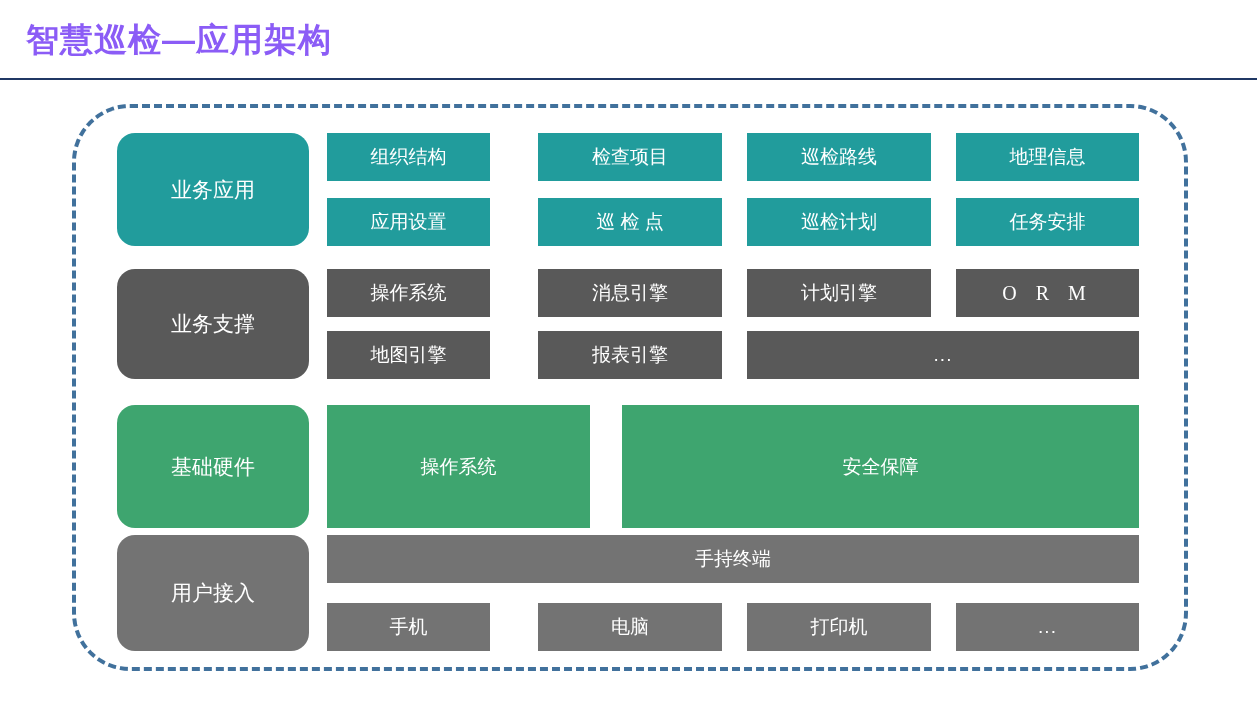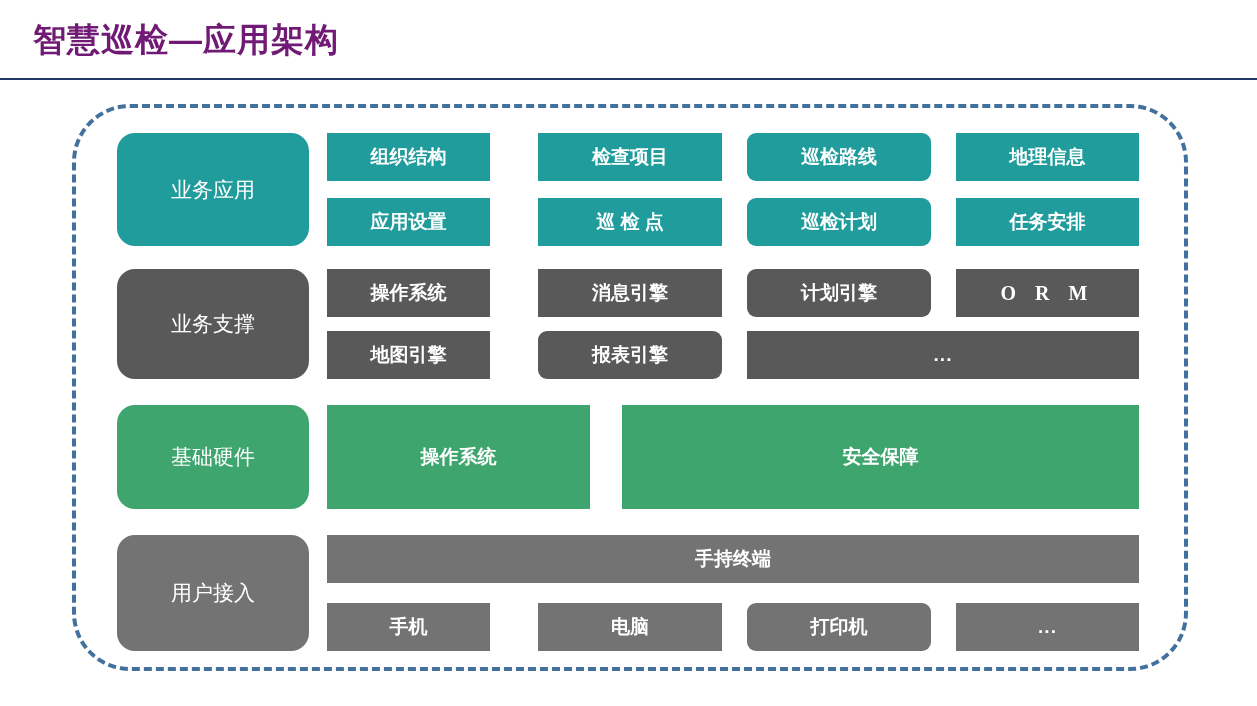--- a/index.html
+++ b/index.html
@@ -1,46 +1,46 @@
 <!DOCTYPE html>
 <html><head>
 <meta charset="utf-8">
 <style>
   * { margin:0; padding:0; box-sizing:border-box; }
   html,body { background:#ffffff; }
   body { font-family:"Liberation Sans","DejaVu Sans",sans-serif; }
 
   .page { position:relative; width:1257px; height:706px; background:#ffffff; overflow:hidden; }
 
-  .title { position:absolute; left:33px; top:18px; font-size:33px; font-weight:bold;
-           color:#701a75; letter-spacing:1px; }
+  .title { position:absolute; left:26px; top:18px; font-size:33px; font-weight:bold;
+           color:#8b5cf6; letter-spacing:1px; }
   .rule  { position:absolute; left:0; top:78px; width:1257px; height:2px; background:#203864; }
 
   .frame { position:absolute; left:72px; top:104px; width:1116px; height:567px;
            border:4px dashed #41719C; border-radius:58px; }
 
   .band { position:absolute; left:117px; width:1022px; display:flex; }
   .band-1 { top:133px; height:113px; }
   .band-2 { top:269px; height:110px; }
-  .band-3 { top:405px; height:104px; }
+  .band-3 { top:405px; height:123px; }
   .band-4 { top:535px; height:116px; }
 
   .side { width:192px; margin-right:18px; display:flex; align-items:center; justify-content:center;
           color:#ffffff; font-size:21px;border-radius:18px; }
-  .cells { flex:1; display:flex; flex-direction:column; justify-content:space-between;font-weight:bold; }
+  .cells { flex:1; display:flex; flex-direction:column; justify-content:space-between; }
   .subrow { display:flex; height:48px; }
   .fullrow { display:flex; height:100%; }
 
   .cell { display:flex; align-items:center; justify-content:center;
           color:#ffffff; font-size:19px; }
 
   
   .c1 { width:163px; margin-right:48px; }
   .c2 { width:184px; margin-right:25px; }
-  .c3 { width:184px; margin-right:25px;border-radius:9px; }
+  .c3 { width:184px; margin-right:25px; }
   .c4 { flex:1; }
 
   
   .g1 { width:263px; margin-right:12px; }
   .g2 { width:263px; margin-right:12px; }
   .g3 { flex:1;margin-left:20px; }
 
   .wide { height:48px; display:flex; align-items:center; justify-content:center;
           color:#ffffff; font-size:19px; }
 

